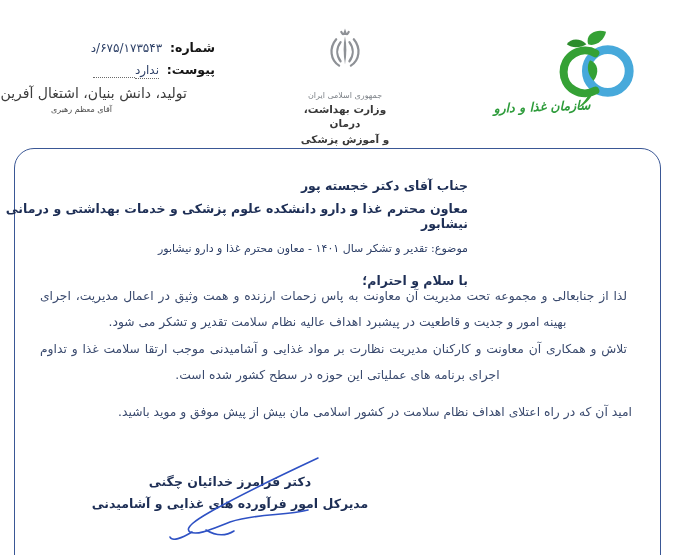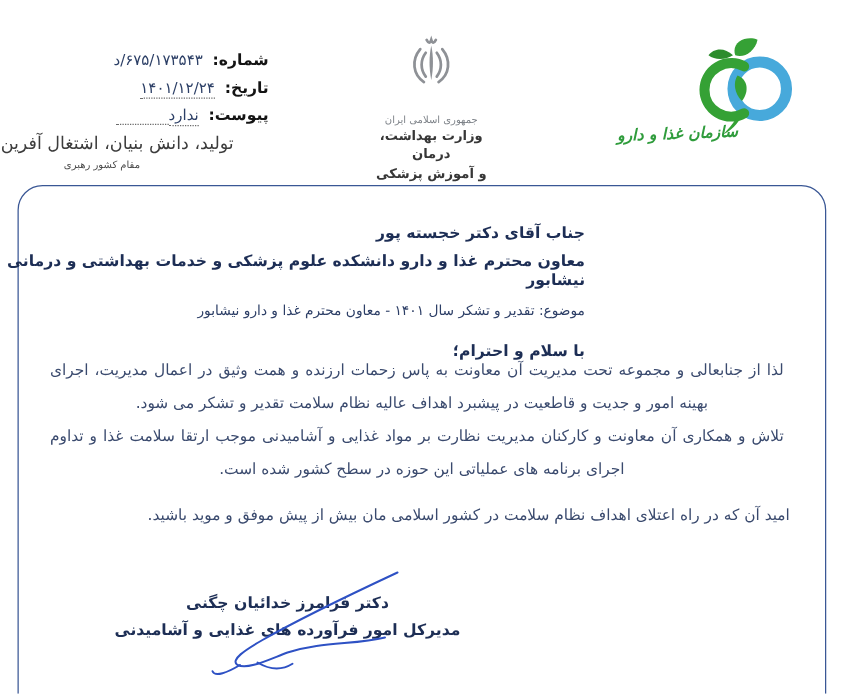--- a/index.html
+++ b/index.html
@@ -49,29 +49,25 @@
 <body>
 
 <div class="page">
 
   <div class="meta-block">
     <div class="meta-row">
       <span class="lbl">شماره:</span>
       <span class="val">۶۷۵/۱۷۳۵۴۳/د</span>
     </div>
     <div class="meta-row">
-      <span class="lbl">تاریخ:</span>
-      <span class="val u-dot">۱۴۰۱/۱۲/۲۴</span>
-    </div>
-    <div class="meta-row">
       <span class="lbl">پیوست:</span>
       <span class="val u-dot">ندارد</span><span class="dots-leader"></span>
     </div>
     <div class="slogan">تولید، دانش بنیان، اشتغال آفرین</div>
-    <div class="slogan-src">مقام کشور رهبری</div>
+    <div class="slogan-src">آقای معظم رهبری</div>
   </div>
 
   <div class="emblem-block">
     <span>
       <svg viewBox="0 0 60 64" width="44" height="48" aria-hidden="true">
         <g fill="none" stroke="#8e9196" stroke-width="3" stroke-linecap="round">
           <path d="M25 6 Q28 12 30 6 Q32 12 35 6"></path>
           <path d="M24 20 C18 28 18 38 24 46"></path>
           <path d="M36 20 C42 28 42 38 36 46"></path>
           <path d="M18 16 C8 28 10 44 22 52"></path>

